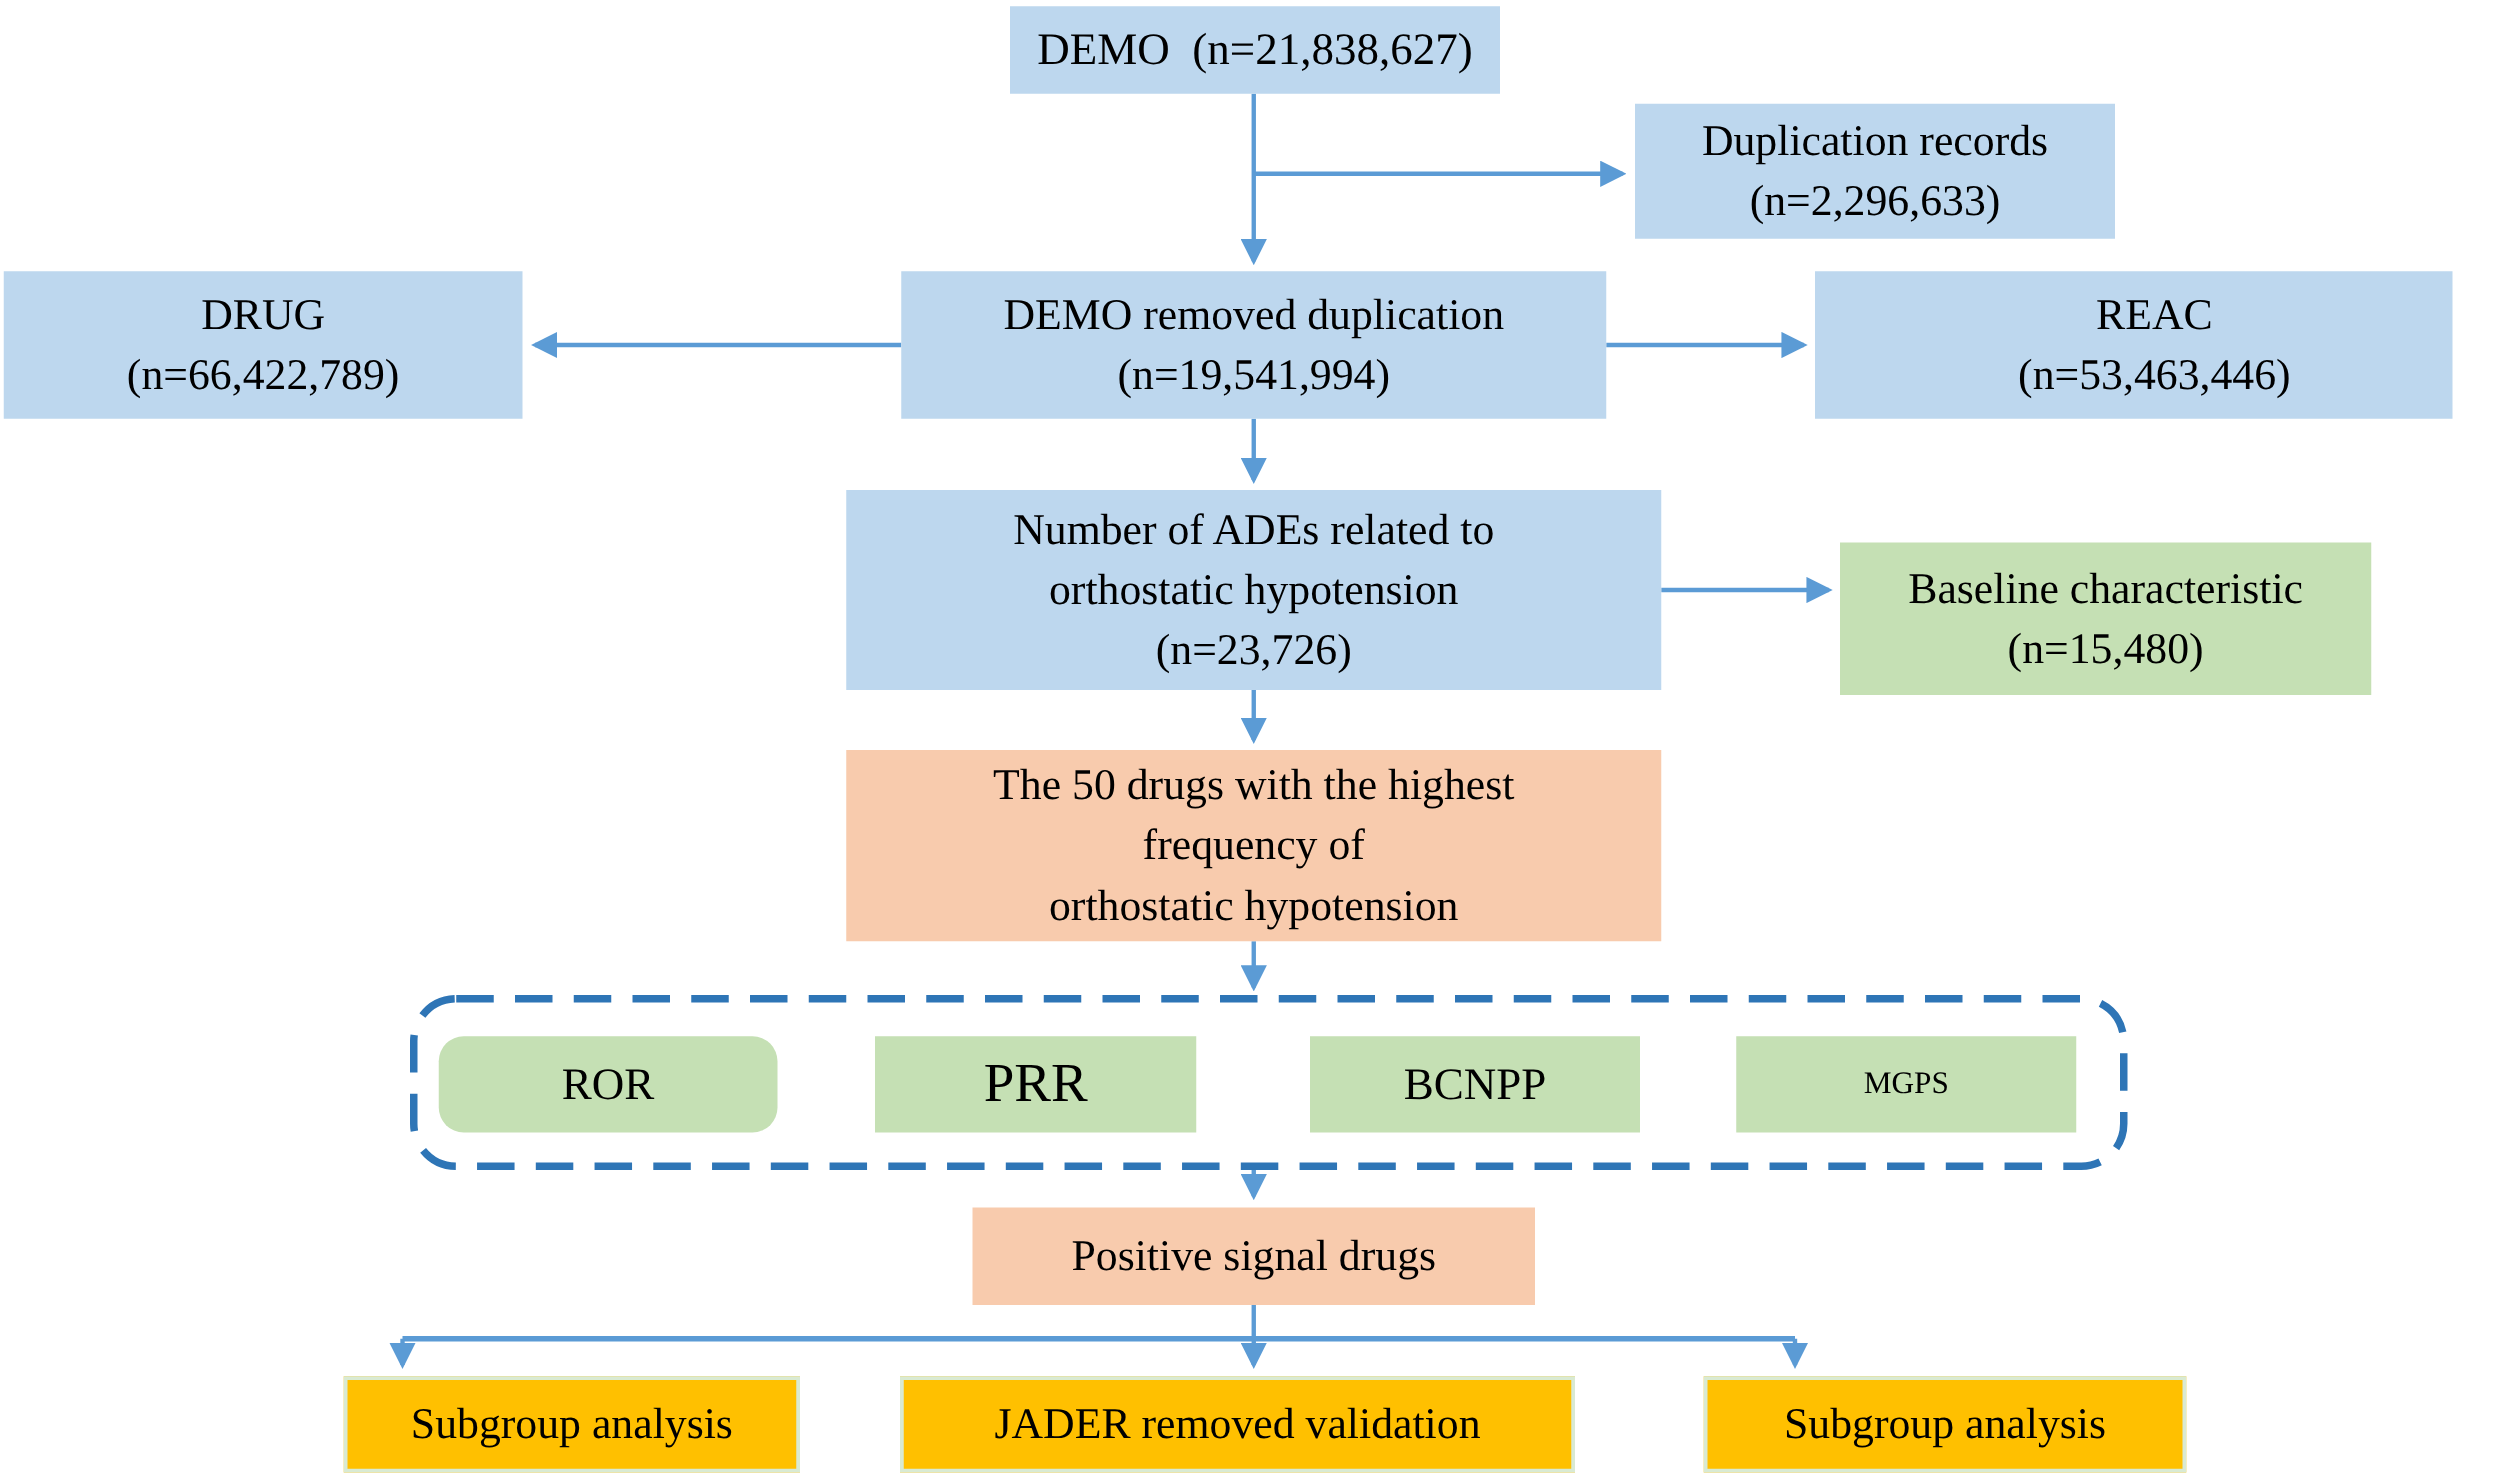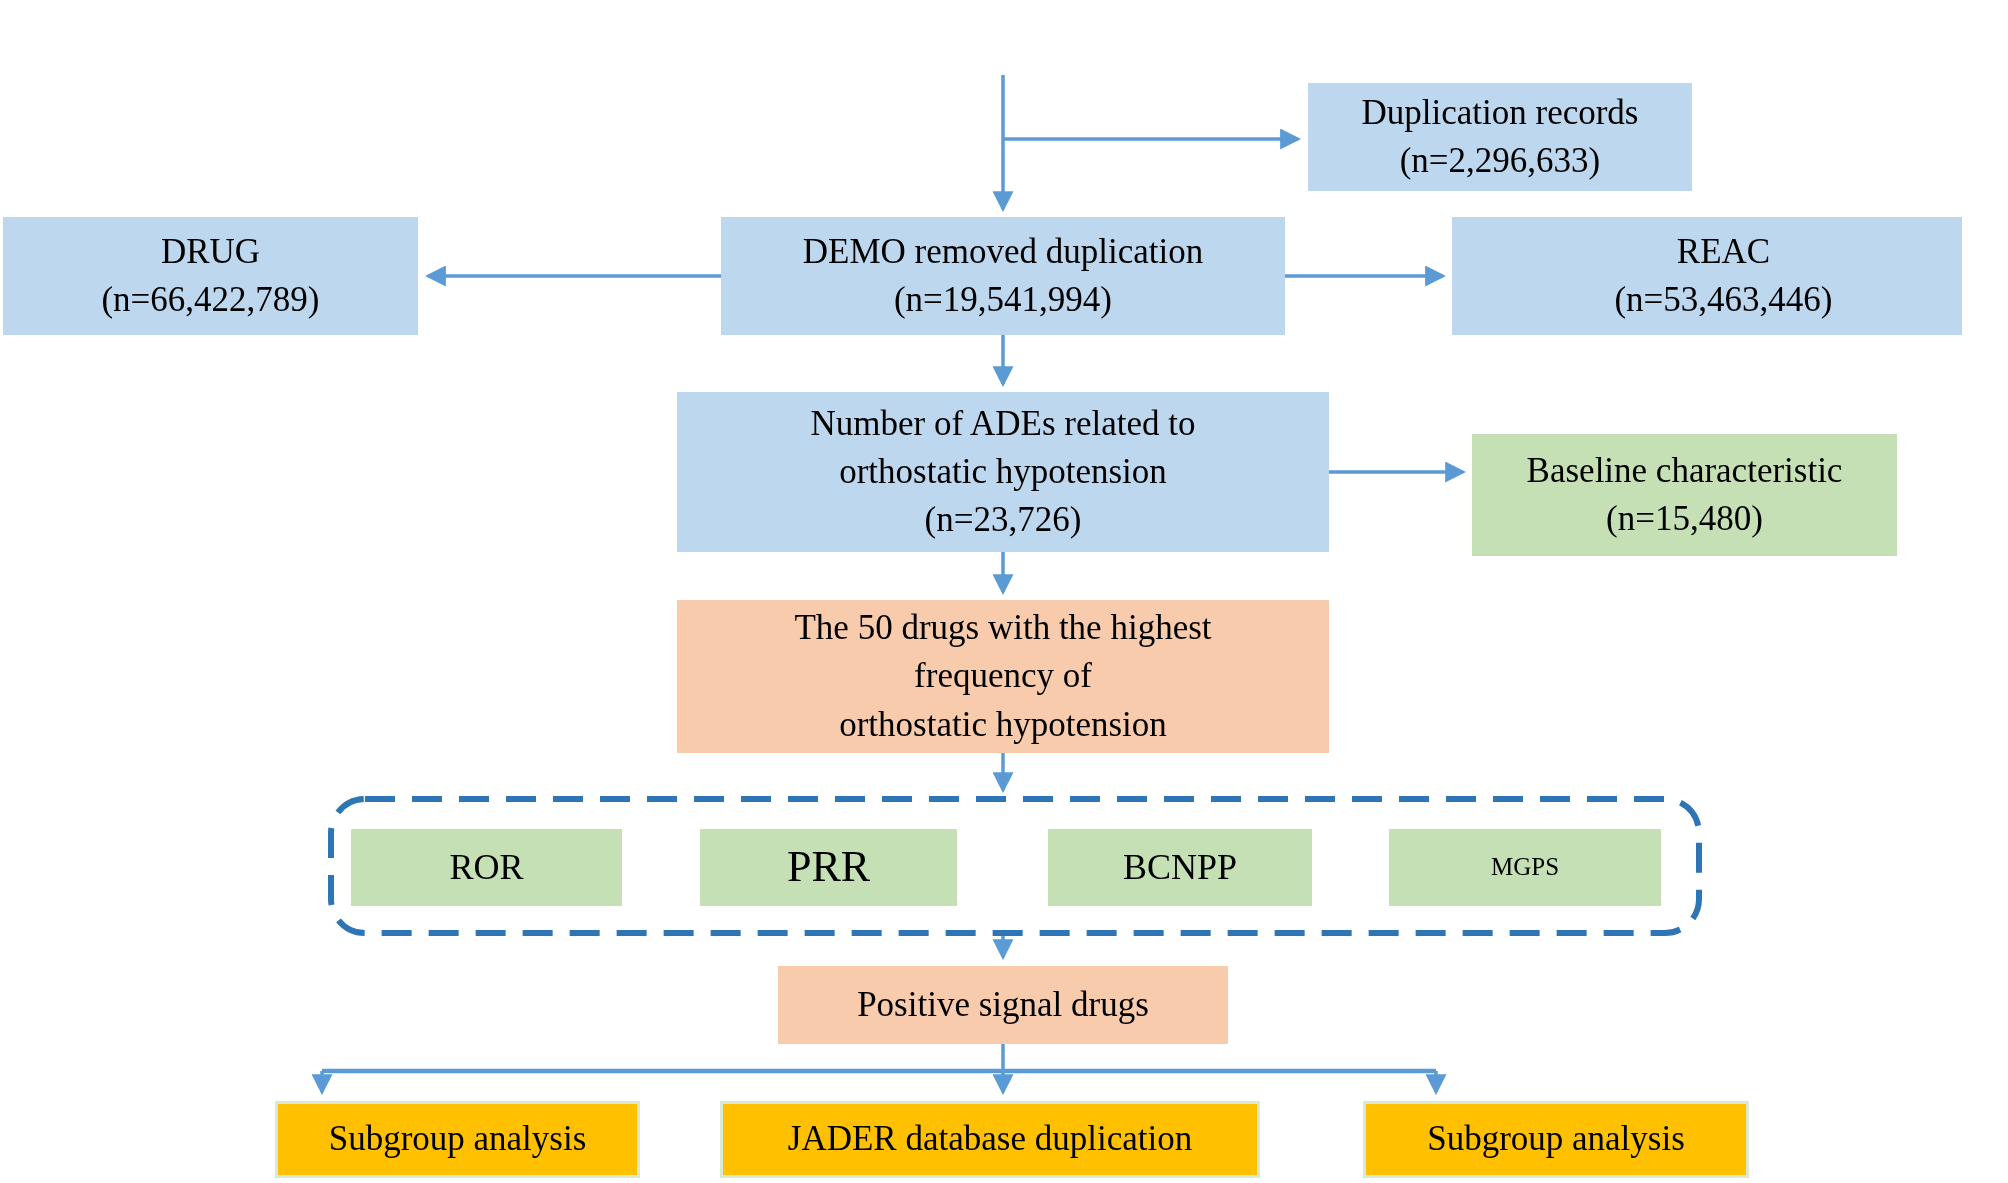--- a/index.html
+++ b/index.html
@@ -51,20 +51,21 @@
 
     <path class="conn" d="M1003,1044 L1003,1071"></path>
     <path class="conn" d="M322,1071 L1436,1071" style="stroke-width:4.5"></path>
     <path class="conn" d="M322,1071 L322,1092" marker-end="url(#arr)"></path>
     <path class="conn" d="M1003,1071 L1003,1092" marker-end="url(#arr)"></path>
     <path class="conn" d="M1436,1071 L1436,1092" marker-end="url(#arr)"></path>
 
     <rect class="dashed-outline" x="331" y="799" width="1368" height="134" rx="34"></rect>
   </svg>
 
+  <div class="node blue" style="left:808px;top:5px;width:392px;height:70px;font-size:36px;">DEMO  (n=21,838,627)</div>
 
   <div class="node blue" style="left:1308px;top:83px;width:384px;height:108px;">Duplication records
 (n=2,296,633)</div>
 
   <div class="node blue" style="left:3px;top:217px;width:415px;height:118px;">DRUG
 (n=66,422,789)</div>
 
   <div class="node blue" style="left:721px;top:217px;width:564px;height:118px;">DEMO removed duplication
 (n=19,541,994)</div>
 
@@ -75,29 +76,29 @@
 orthostatic hypotension
 (n=23,726)</div>
 
   <div class="node green" style="left:1472px;top:423px;width:425px;height:122px;margin-top:11px;">Baseline characteristic
 (n=15,480)</div>
 
   <div class="node peach" style="left:677px;top:600px;width:652px;height:153px;">The 50 drugs with the highest
 frequency of
 orthostatic hypotension</div>
 
-  <div class="node green" style="left:351px;top:829px;width:271px;height:77px;font-size:36px;">ROR</div>
+  <div class="node green" style="left:351px;top:829px;width:271px;height:77px;font-size:36px;border-radius:20px;">ROR</div>
 
   <div class="node green" style="left:700px;top:829px;width:257px;height:77px;font-size:44px;">PRR</div>
 
   <div class="node green" style="left:1048px;top:829px;width:264px;height:77px;font-size:36px;">BCNPP</div>
 
   <div class="node green" style="left:1389px;top:829px;width:272px;height:77px;font-size:25px;">MGPS</div>
 
   <div class="node peach" style="left:778px;top:966px;width:450px;height:78px;">Positive signal drugs</div>
 
   <div class="node gold" style="left:275px;top:1101px;width:365px;height:77px;">Subgroup analysis</div>
 
-  <div class="node gold" style="left:720px;top:1101px;width:540px;height:77px;">JADER database duplication</div>
+  <div class="node gold" style="left:720px;top:1101px;width:540px;height:77px;">JADER removed validation</div>
 
   <div class="node gold" style="left:1363px;top:1101px;width:386px;height:77px;">Subgroup analysis</div>
 
 </div>
 
 </body></html>

